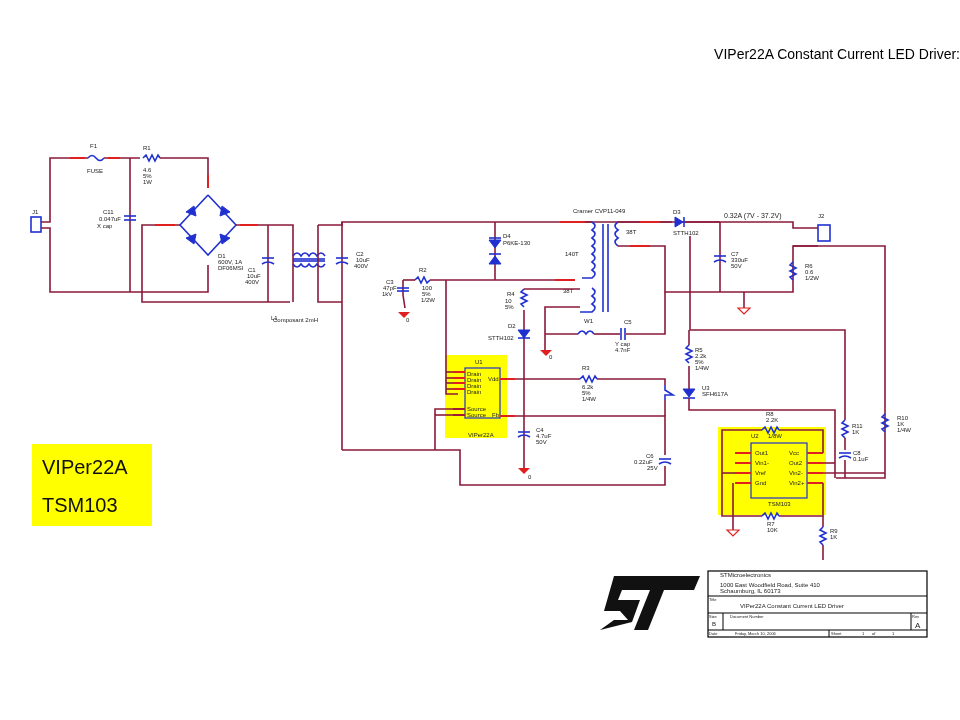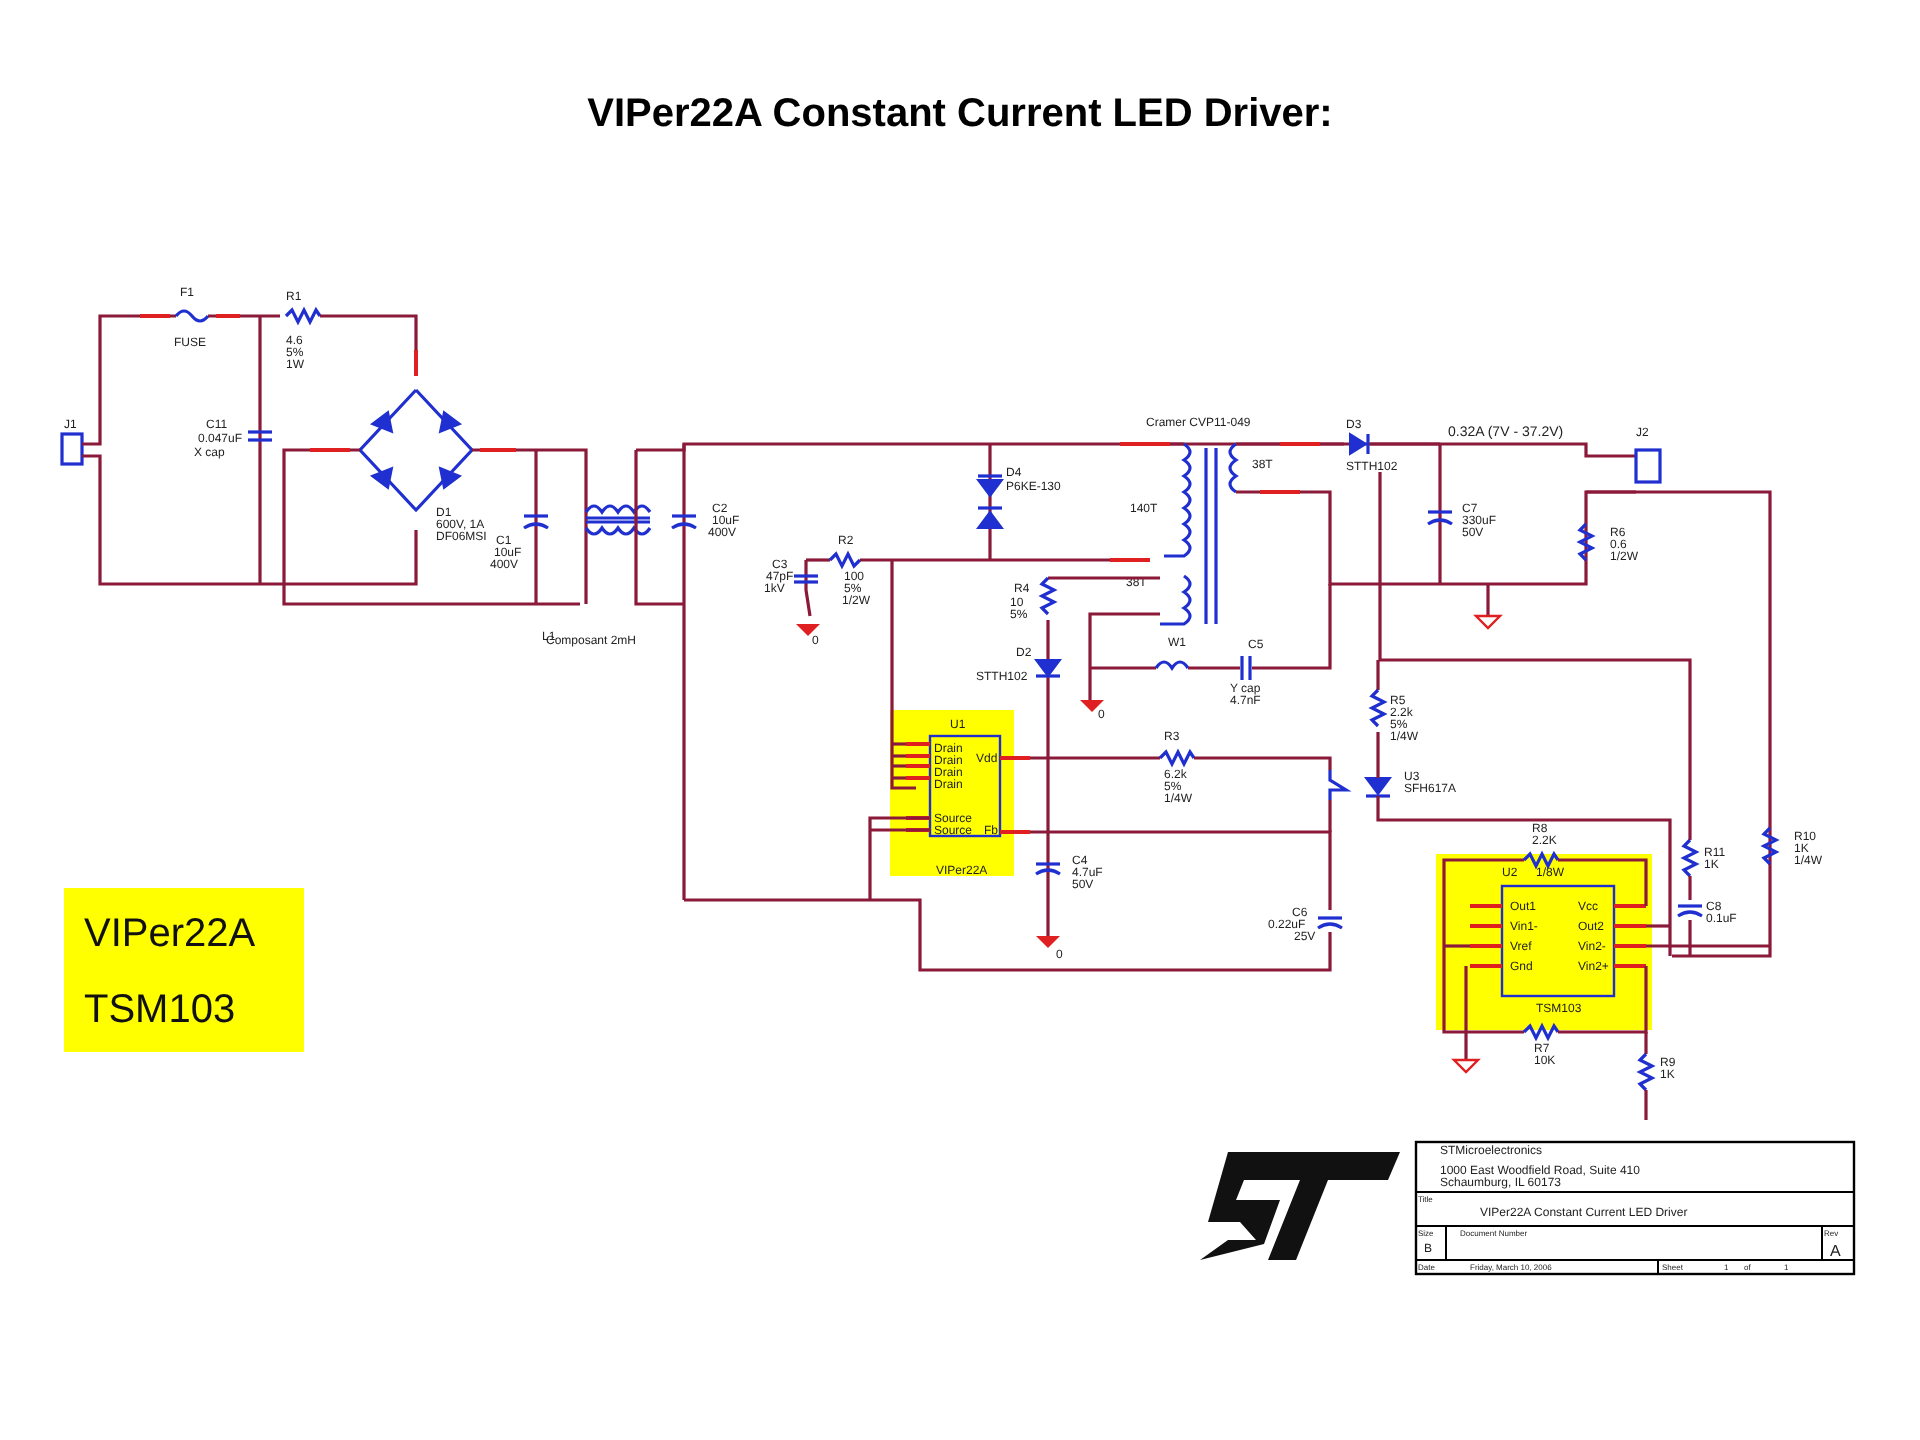--- a/index.html
+++ b/index.html
@@ -1,17 +1,17 @@
 <!DOCTYPE html>
 <html><head>
 <meta charset="utf-8">
 <style>
   html, body { margin:0; padding:0; background:#ffffff; }
   body { width:960px; height:720px; position:relative; overflow:hidden; font-family:"Liberation Sans", sans-serif; }
-  .title { position:absolute; left:0; top:46px; width:960px; text-align:center; font-weight:bold; font-size:20px; color:#000; font-family:"Liberation Sans", sans-serif; }
+  .title { position:absolute; left:0; top:46px; width:960px; text-align:right; font-weight:normal; font-size:14px; color:#000; font-family:"Liberation Sans", sans-serif; }
   .legend-box { position:absolute; left:32px; top:444px; width:120px; height:82px; background:#ffff00; }
   .legend-box div { font-family:"Liberation Sans", sans-serif; font-size:20px; color:#111; position:absolute; left:10px; }
   .legend-box .l1 { top:12px; }
   .legend-box .l2 { top:50px; }
   svg#schem { position:absolute; left:0; top:0; width:960px; height:720px; }
   svg text { font-family:"Liberation Sans", sans-serif; }
   .w { stroke:#8b1a3a; stroke-width:1.6; fill:none; }
   .r { stroke:#e02020; stroke-width:2; fill:none; }
   .b { stroke:#2030d0; stroke-width:1.6; fill:none; }
   .bf { fill:#2030d0; stroke:#2030d0; }

